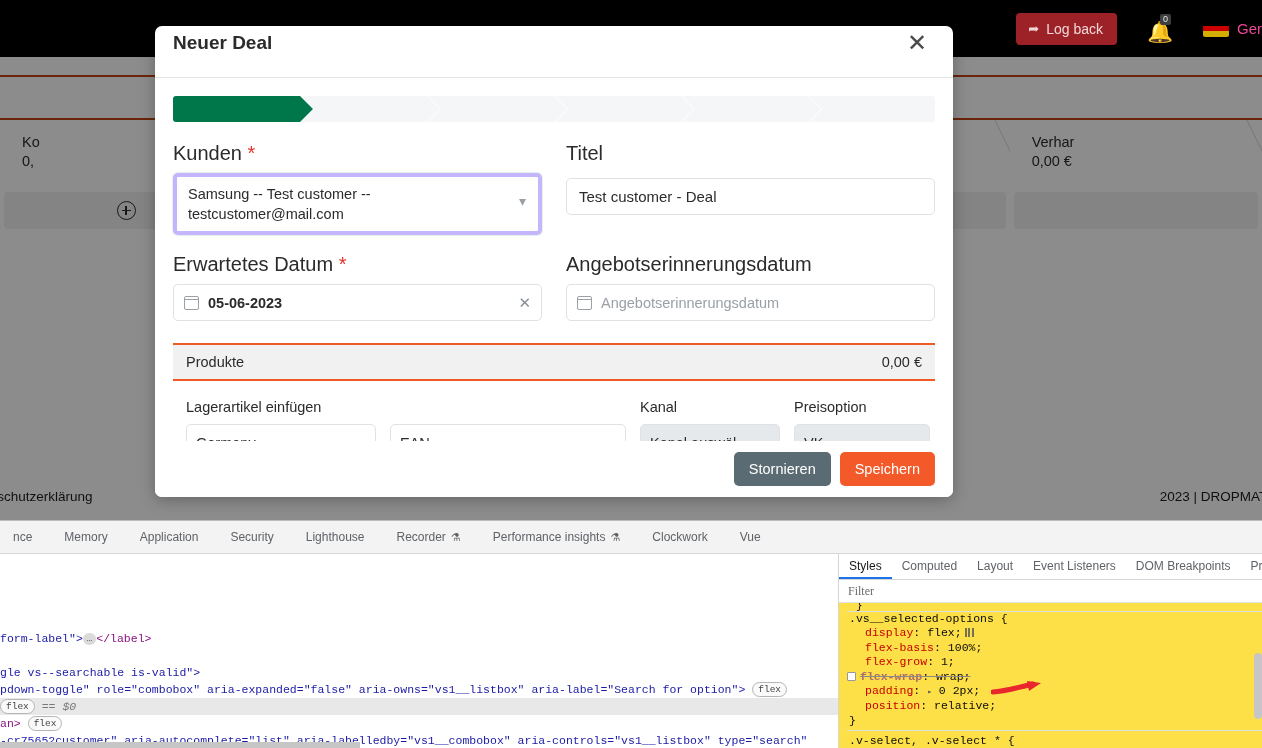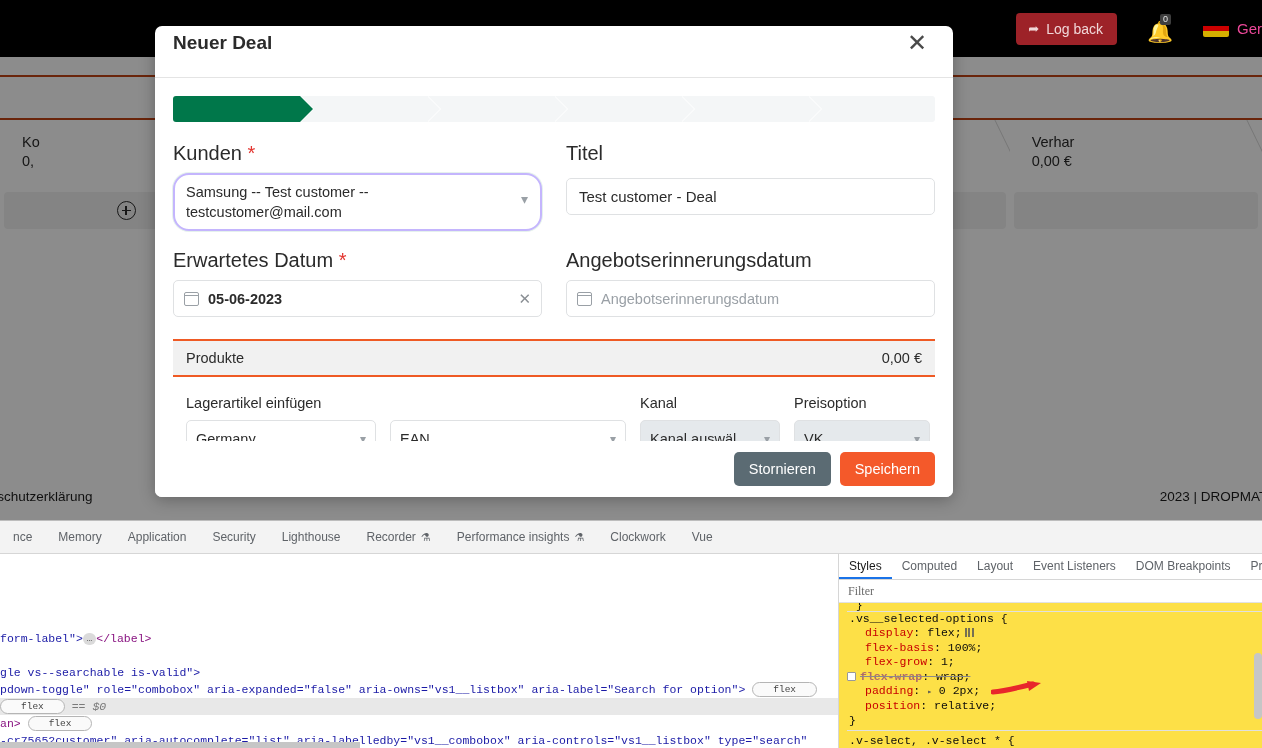--- a/index.html
+++ b/index.html
@@ -270,22 +270,22 @@
   .field { margin-bottom: 18px; }
   .field-label {
     font-size: 20px;
     color: #2b2b2b;
     margin-bottom: 8px;
     display: block;
   }
   .req { color: #e3342f; }
 
   .select-box {
-    border: 2px solid #c4b5fd;
-    border-radius: 16px;
+    border: 4px solid #c4b5fd;
+    border-radius: 5px;
     min-height: 48px;
     padding: 7px 38px 7px 11px;
     font-size: 14.5px;
     color: #2b2b2b;
     line-height: 1.38;
     position: relative;
     background: #fff;
     cursor: pointer;
     box-shadow: 0 0 0 1px rgba(0,119,74,0.10);
   }
@@ -418,21 +418,21 @@
     background: #ffffff;
     border-top: 1px solid #bdbdbd;
     overflow: hidden;
   }
   .dt-tabbar {
     height: 33px;
     background: #f3f3f3;
     border-bottom: 1px solid #d6d6d6;
     display: flex;
     align-items: center;
-    gap: 0px;
+    gap: 6px;
     padding-left: 0px;
     overflow: hidden;
     white-space: nowrap;
   }
   .dt-tab {
     font-size: 12px;
     color: #5f6368;
     padding: 0 13px;
     height: 33px;
     line-height: 33px;
@@ -470,21 +470,21 @@
     padding: 0 4px;
     color: #555;
     font-size: 9px;
     line-height: 12px;
     vertical-align: middle;
   }
   .flex-badge {
     display: inline-block;
     border: 1px solid #b5b5b5;
     border-radius: 8px;
-    padding: 0 20px;
+    padding: 0 5px;
     color: #444;
     font-size: 9.5px;
     line-height: 13px;
     vertical-align: middle;
     background: #fafafa;
   }
   .sel-marker { color: #7a7a7a; font-style: italic; }
 
   .dt-side {
     position: absolute;

